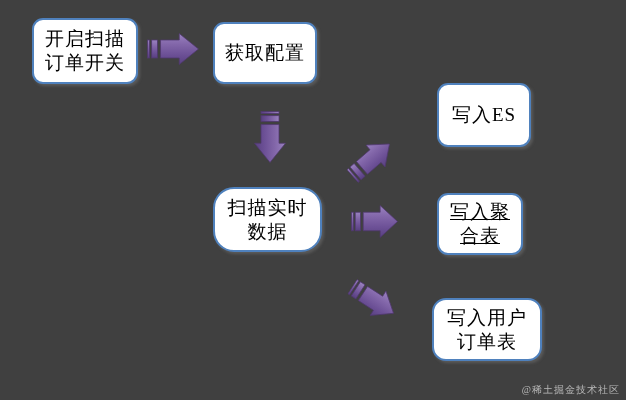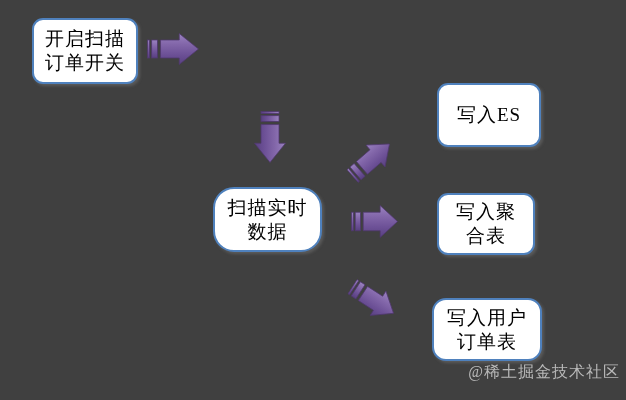--- a/index.html
+++ b/index.html
@@ -30,22 +30,22 @@
     letter-spacing: 1px;
     color: #000000;
   }
   .arrow {
     position: absolute;
     display: block;
   }
   .watermark {
     position: absolute;
     right: 6px;
-    bottom: 17px;
-    font-size: 16px;
+    bottom: 3px;
+    font-size: 10px;
     color: #b9b9b9;
     letter-spacing: 1px;
   }
   .svg-defs { position: absolute; width: 0; height: 0; overflow: hidden; }
 </style>
 </head>
 <body>
 
 <div class="canvas">
 
@@ -63,31 +63,34 @@
         <polygon points="26,14 62,14 62,1 99,32 62,63 62,50 26,50" fill="url(#agrad)" stroke="#50386f" stroke-width="1.5"></polygon>
       </symbol>
     </defs>
   </svg>
 
   <div class="node" style="left:32px; top:18px; width:106px; height:66px;">
     <span class="label">开启扫描
 订单开关</span>
   </div>
 
+  <div class="node" style="left:213px; top:22px; width:104px; height:62px;">
+    <span class="label">获取配置</span>
+  </div>
 
   <div class="node" style="left:213px; top:187px; width:109px; height:65px;border-radius:21px;">
     <span class="label">扫描实时
 数据</span>
   </div>
 
-  <div class="node" style="left:437px; top:83px; width:104px; height:64px;">
+  <div class="node" style="left:437px; top:83px; width:94px; height:64px;">
     <span class="label">写入ES</span>
   </div>
 
-  <div class="node" style="left:437px; top:193px; width:98px; height:62px;">
+  <div class="node" style="left:437px; top:193px; width:86px; height:62px;text-decoration:underline;">
     <span class="label">写入聚
 合表</span>
   </div>
 
   <div class="node" style="left:432px; top:298px; width:110px; height:63px;border-radius:14px;">
     <span class="label">写入用户
 订单表</span>
   </div>
 
   <svg class="arrow" style="left:147px; top:33px;" width="52" height="32">

